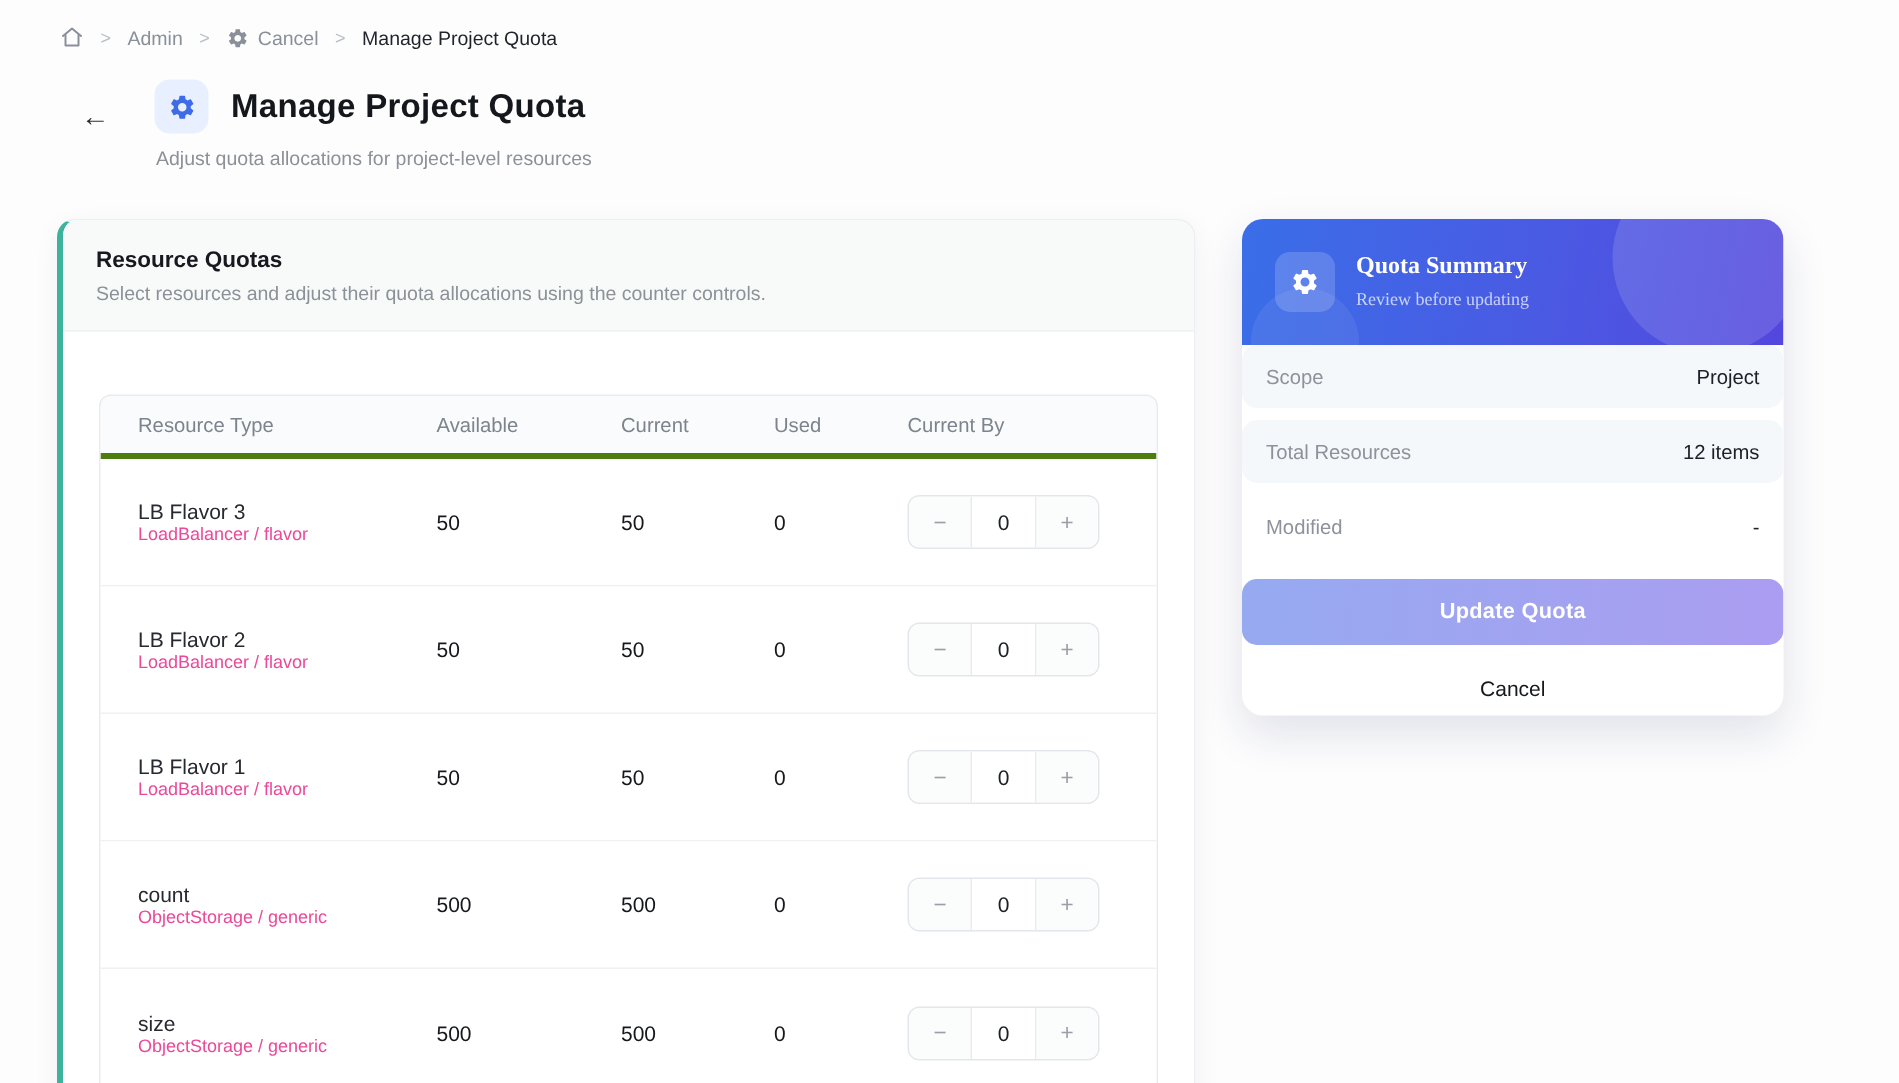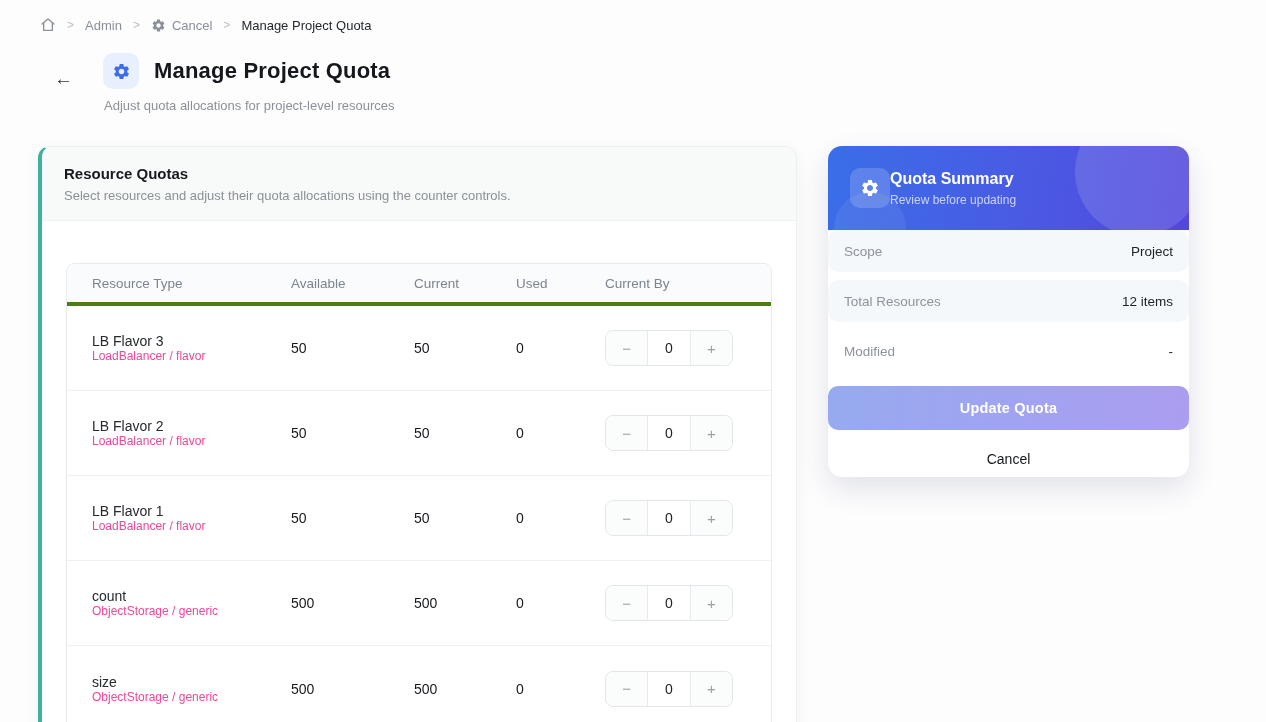--- a/index.html
+++ b/index.html
@@ -107,23 +107,24 @@
     flex: 0 0 361px;
     background: #fff;
     border-radius: 14px;
     box-shadow: 0 12px 30px rgba(25,35,80,.12);
     overflow: hidden;
   }
   .sc-header {
     position: relative;
     height: 84px;
     background: linear-gradient(100deg, #3a6ee8 0%, #4a5ae3 55%, #5347dd 100%);
-    display: flex; align-items: center; 
+    display: flex; align-items: center; gap: 14px;
     padding: 0 22px;
     overflow: hidden;
+    font-family: Liberation Serif, serif;
   }
   .sc-header::before {
     content: ""; position: absolute; width: 128px; height: 128px; border-radius: 50%;
     background: rgba(255,255,255,.13); top: -38px; right: -14px;
   }
   .sc-header::after {
     content: ""; position: absolute; width: 72px; height: 72px; border-radius: 50%;
     background: rgba(255,255,255,.07); bottom: -34px; left: 6px;
   }
   .sc-icon-tile {

